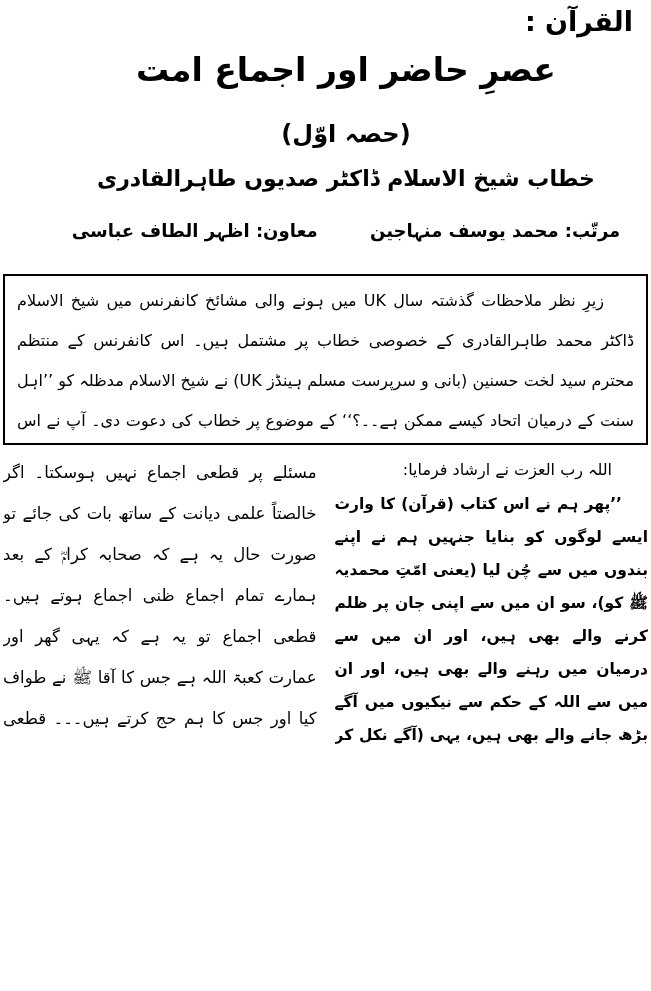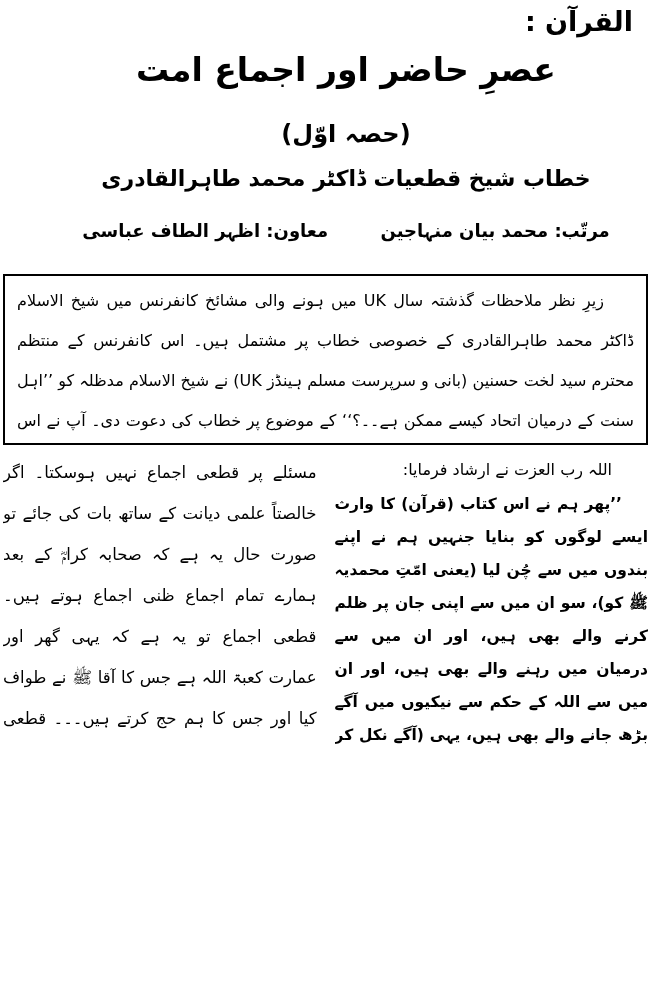--- a/index.html
+++ b/index.html
@@ -65,24 +65,24 @@
 <body>
 
 <div class="page">
 
   <div class="kicker">القرآن :</div>
 
   <h1 class="centered title" style="margin:0;">عصرِ حاضر اور اجماع امت</h1>
 
   <div class="centered part">(حصہ اوّل)</div>
 
-  <div class="centered speaker">خطاب شیخ قطعیات ڈاکٹر محمد طاہرالقادری</div>
+  <div class="centered speaker">خطاب شیخ الاسلام ڈاکٹر صدیوں طاہرالقادری</div>
 
   <div class="centered byline">
-    <span class="credit">مرتّب: محمد بیان منہاجین</span>
+    <span class="credit">مرتّب: محمد یوسف منہاجین</span>
     <span class="credit">معاون: اظہر الطاف عباسی</span>
   </div>
 
   <div class="intro-box">
     <p>زیرِ نظر ملاحظات گذشتہ سال UK میں ہونے والی مشائخ کانفرنس میں شیخ الاسلام ڈاکٹر محمد طاہرالقادری کے خصوصی خطاب پر مشتمل ہیں۔ اس کانفرنس کے منتظم محترم سید لخت حسنین (بانی و سرپرست مسلم ہینڈز UK) نے شیخ الاسلام مدظلہ کو ’’اہل سنت کے درمیان اتحاد کیسے ممکن ہے۔۔؟‘‘ کے موضوع پر خطاب کی دعوت دی۔ آپ نے اس موضوع کو بالکل ایک منفرد پہلو سے حاضرین کے سامنے بیان فرمایا۔ یہ خطاب اپنی علمی وفکری اہمیت وافادیت کے پیشِ نظر قارئین کی نذر کیا جارہا ہے:</p>
   </div>
 
   <div class="columns">
 
     <div class="col">

